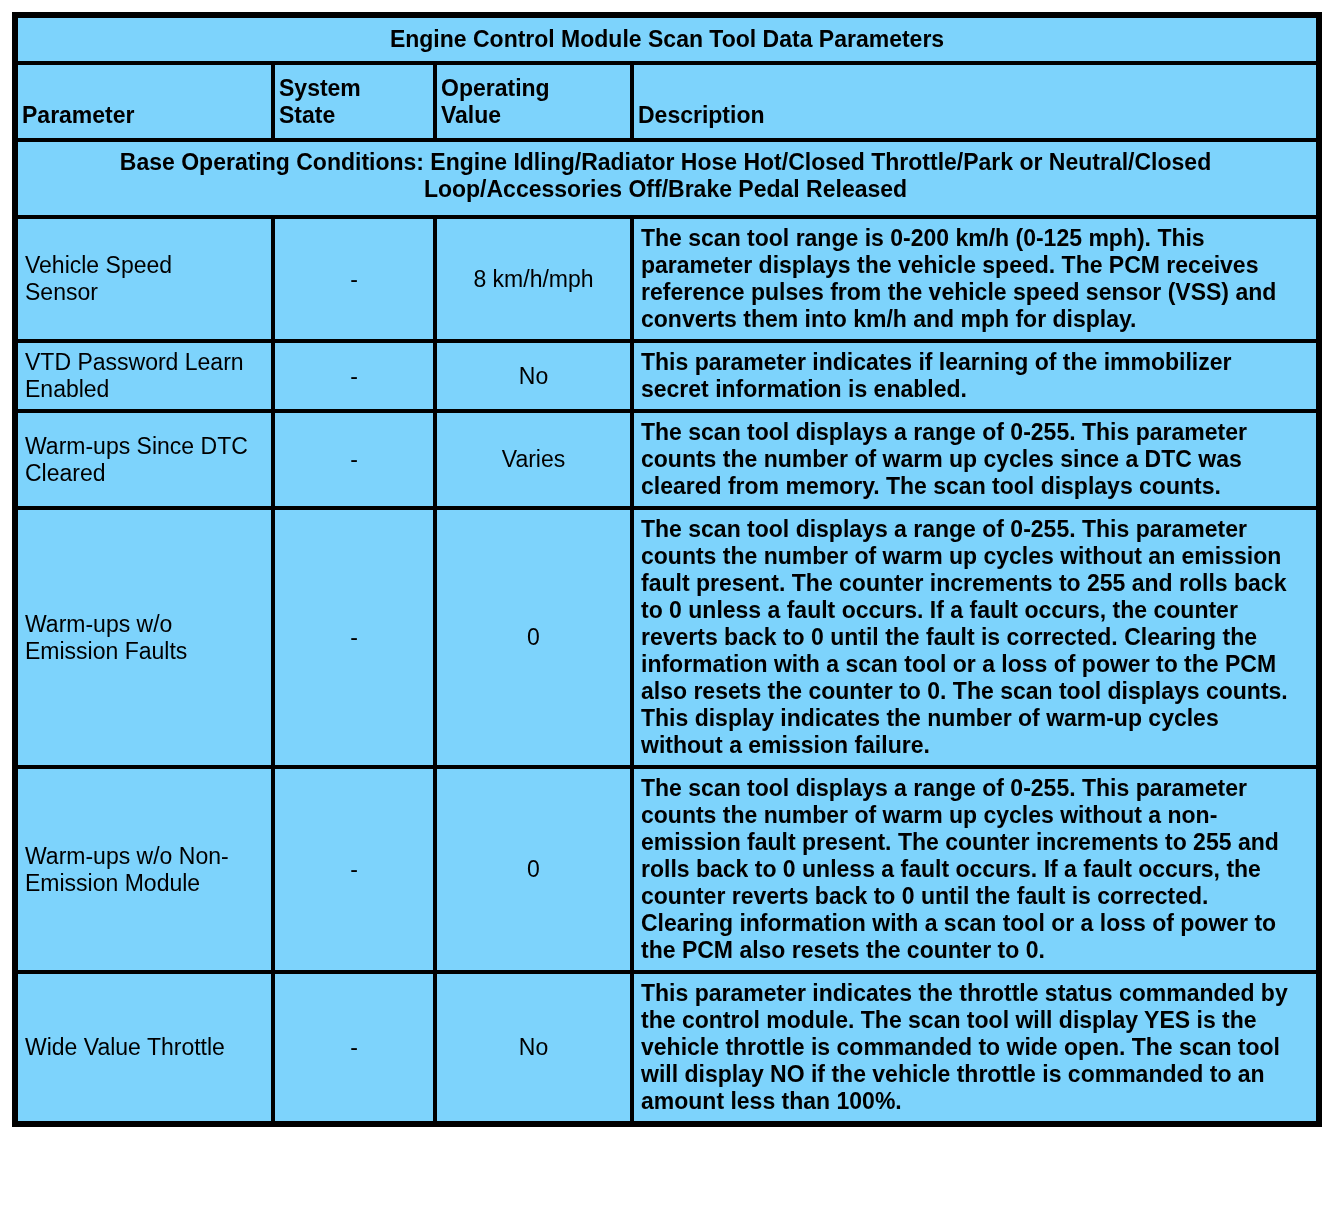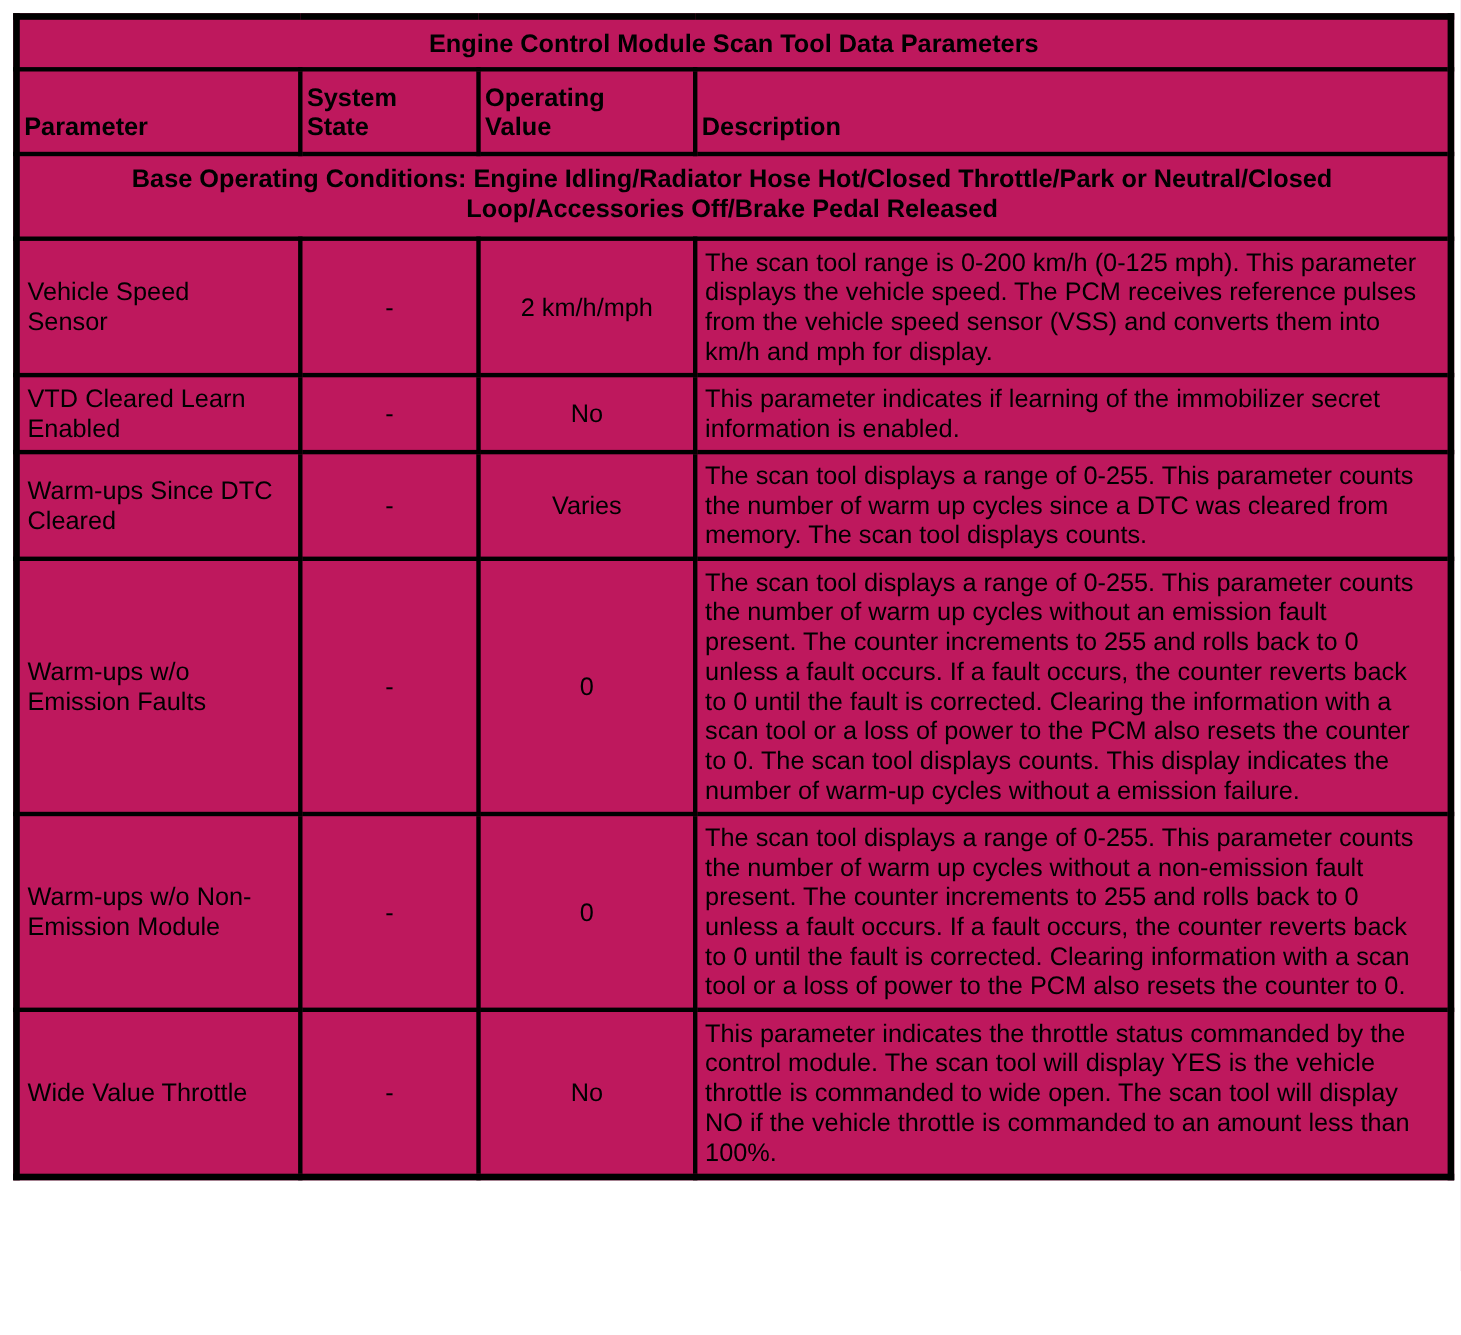--- a/index.html
+++ b/index.html
@@ -12,21 +12,21 @@
     min-height: 1214px;
     box-sizing: border-box;
     padding: 12px 12px 14px 12px;
     background: #ffffff;
   }
   table.scan-table {
     border-collapse: collapse;
     table-layout: fixed;
     width: 1304px;
     border: 6px solid #000000;
-    background: #be185d;
+    background: #7dd3fc;
   }
   table.scan-table td,
   table.scan-table th {
     border: 4px solid #000000;
     color: #000000;
     font-family: "Liberation Sans", sans-serif;
     font-size: 23px;
     line-height: 27px;
     overflow: hidden;
   }
@@ -68,20 +68,21 @@
   }
   td.value-cell {
     text-align: center;
     vertical-align: middle;
     padding: 4px 2px;
   }
   td.desc-cell {
     text-align: left;
     vertical-align: middle;
     padding: 6px 22px 6px 7px;
+    font-weight: bold;
   }
 </style>
 </head>
 <body>
 
 <div class="page">
   <table class="scan-table">
     <colgroup>
       <col class="c1">
       <col class="c2">
@@ -102,25 +103,25 @@
       </tr>
       <tr>
         <td colspan="4" class="section-cell">Base Operating Conditions: Engine Idling/Radiator Hose Hot/Closed Throttle/Park or Neutral/Closed Loop/Accessories Off/Brake Pedal Released</td>
       </tr>
     </tbody>
     <tbody id="data-rows">
         <tr>
           <td class="param-cell">Vehicle Speed
 Sensor</td>
           <td class="state-cell">-</td>
-          <td class="value-cell">2 km/h/mph</td>
+          <td class="value-cell">8 km/h/mph</td>
           <td class="desc-cell">The scan tool range is 0-200 km/h (0-125 mph). This parameter displays the vehicle speed. The PCM receives reference pulses from the vehicle speed sensor (VSS) and converts them into km/h and mph for display.</td>
         </tr>
         <tr>
-          <td class="param-cell">VTD Cleared Learn
+          <td class="param-cell">VTD Password Learn
 Enabled</td>
           <td class="state-cell">-</td>
           <td class="value-cell">No</td>
           <td class="desc-cell">This parameter indicates if learning of the immobilizer secret information is enabled.</td>
         </tr>
         <tr>
           <td class="param-cell">Warm-ups Since DTC
 Cleared</td>
           <td class="state-cell">-</td>
           <td class="value-cell">Varies</td>

